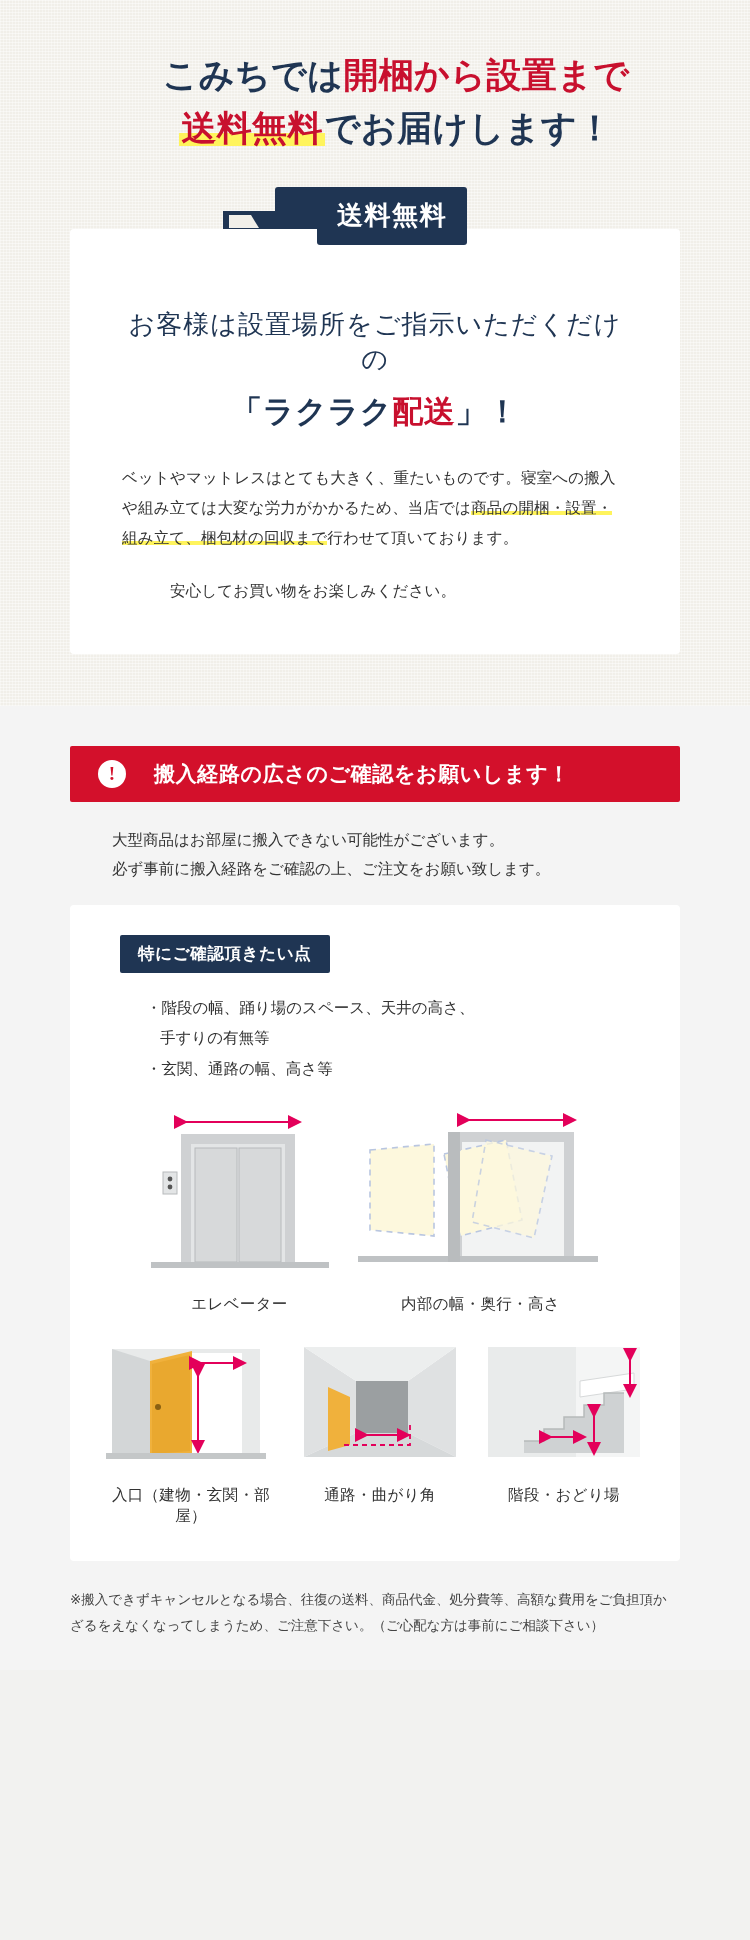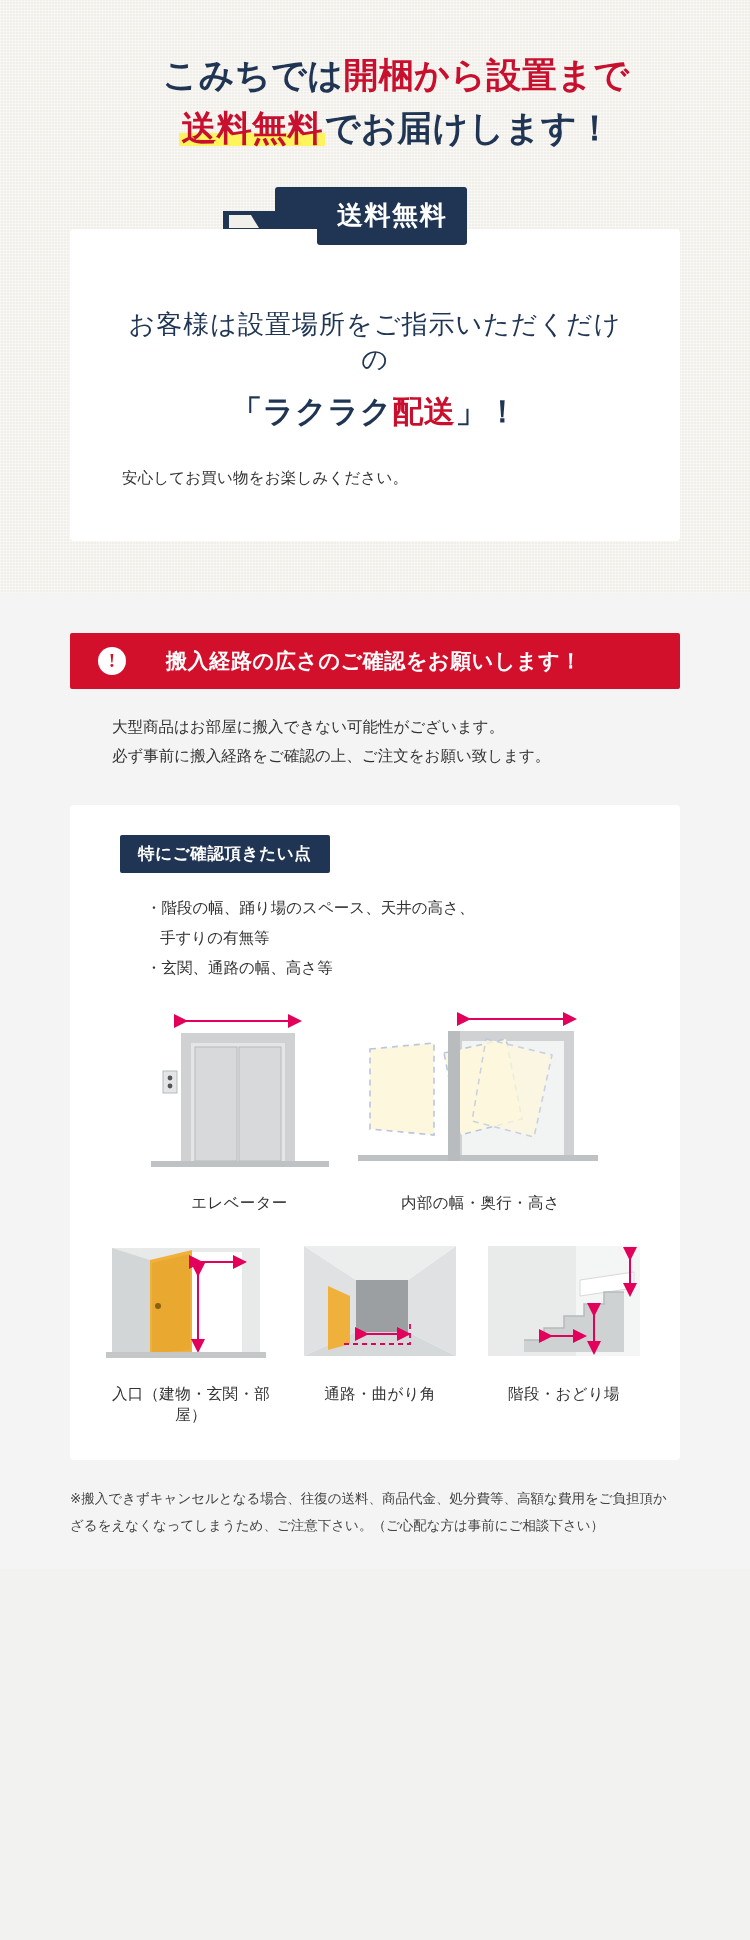--- a/index.html
+++ b/index.html
@@ -103,21 +103,21 @@
   .card-white .lead2 .red { color: #c8102e; }
   .body-text {
     font-size: 15.5px;
     line-height: 1.95;
     color: #333;
     letter-spacing: 0.01em;
   }
   .body-text .mark {
     background: linear-gradient(transparent 68%, #fff45c 68%, #fff45c 96%, transparent 96%);
   }
-  .body-text.sp { margin-top: 22px; }
+  .body-text.sp { margin-top: 22px; margin-left: 48px; }
 
   
   .sec-bottom {
     background: #f4f4f4;
     padding: 40px 0 30px;
   }
   .red-banner {
     width: 610px;
     margin: 0 auto;
     background: #d3102b;
@@ -137,25 +137,25 @@
     font-size: 19px;
     display: flex; align-items: center; justify-content: center;
     font-family: "Liberation Serif", "DejaVu Serif", serif;
     flex: 0 0 auto;
   }
   .red-banner .txt {
     font-family: "Liberation Serif", "DejaVu Serif", serif;
     font-weight: bold;
     font-size: 21px;
     letter-spacing: 0.03em;
-    margin-left: 40px;
+    margin-left: 28px;
   }
   .note-2line {
     width: 610px;
-    margin: 24px auto 34px;
+    margin: 24px auto 22px;
     padding-left: 42px;
     font-size: 15.5px;
     line-height: 1.85;
     color: #333;
   }
 
   .card-check {
     width: 610px;
     margin: 0 auto;
     background: #fff;
@@ -238,20 +238,23 @@
         <circle cx="150" cy="72" r="5.5" fill="#f1efe9"></circle>
       </svg>
       <div class="badge-free">送料無料</div>
     </div>
 
     <div class="card-white">
       <p class="lead">お客様は設置場所をご指示いただくだけの</p>
       <p class="lead2">
         <span>「ラクラク</span><span class="red">配送</span><span>」！</span>
       </p>
+      <p class="body-text">
+        <span>ベットやマットレスはとても大きく、重たいものです。寝室への搬入や組み立ては大変な労力がかかるため、当店では</span><span class="mark">商品の開梱・設置・組み立て、梱包材の回収まで</span><span>行わせて頂いております。</span>
+      </p>
       <p class="body-text sp">安心してお買い物をお楽しみください。</p>
     </div>
   </section>
 
   <section class="sec-bottom">
 
     <div class="red-banner">
       <span class="excl">!</span>
       <span class="txt">搬入経路の広さのご確認をお願いします！</span>
     </div>

